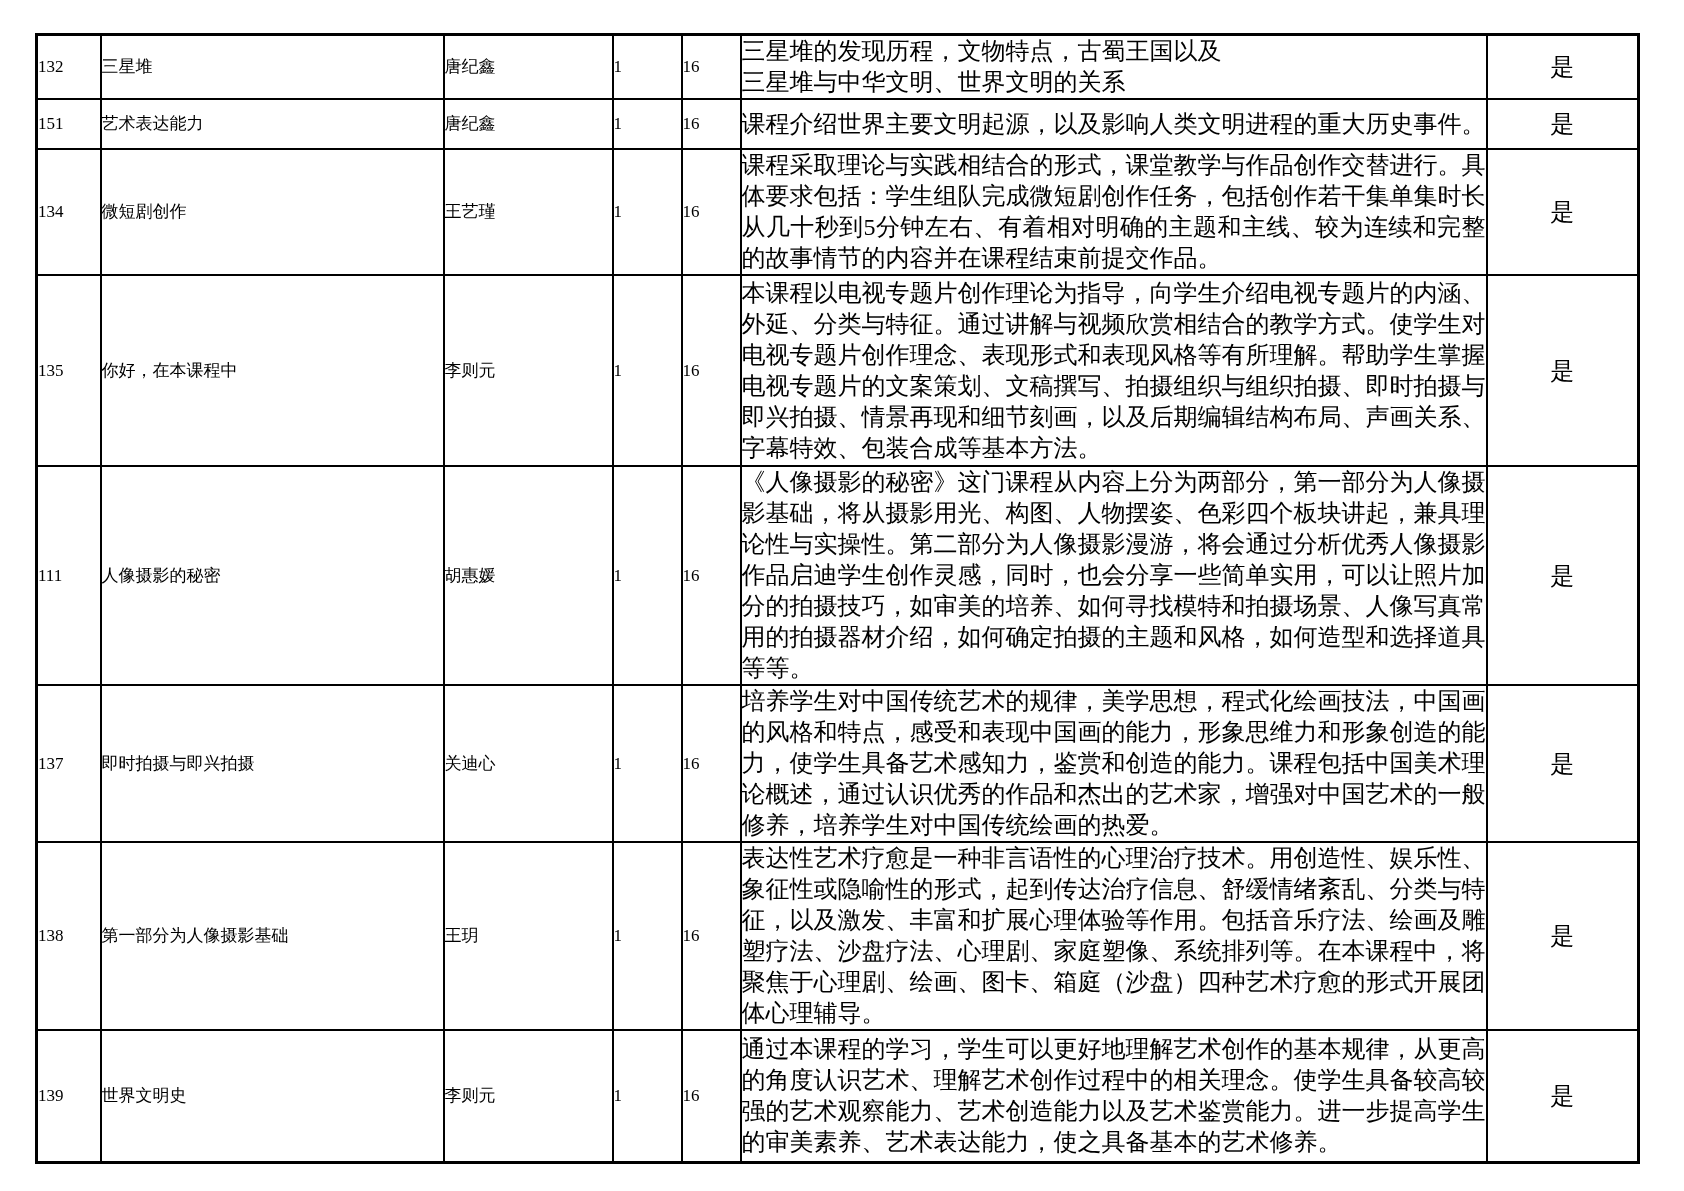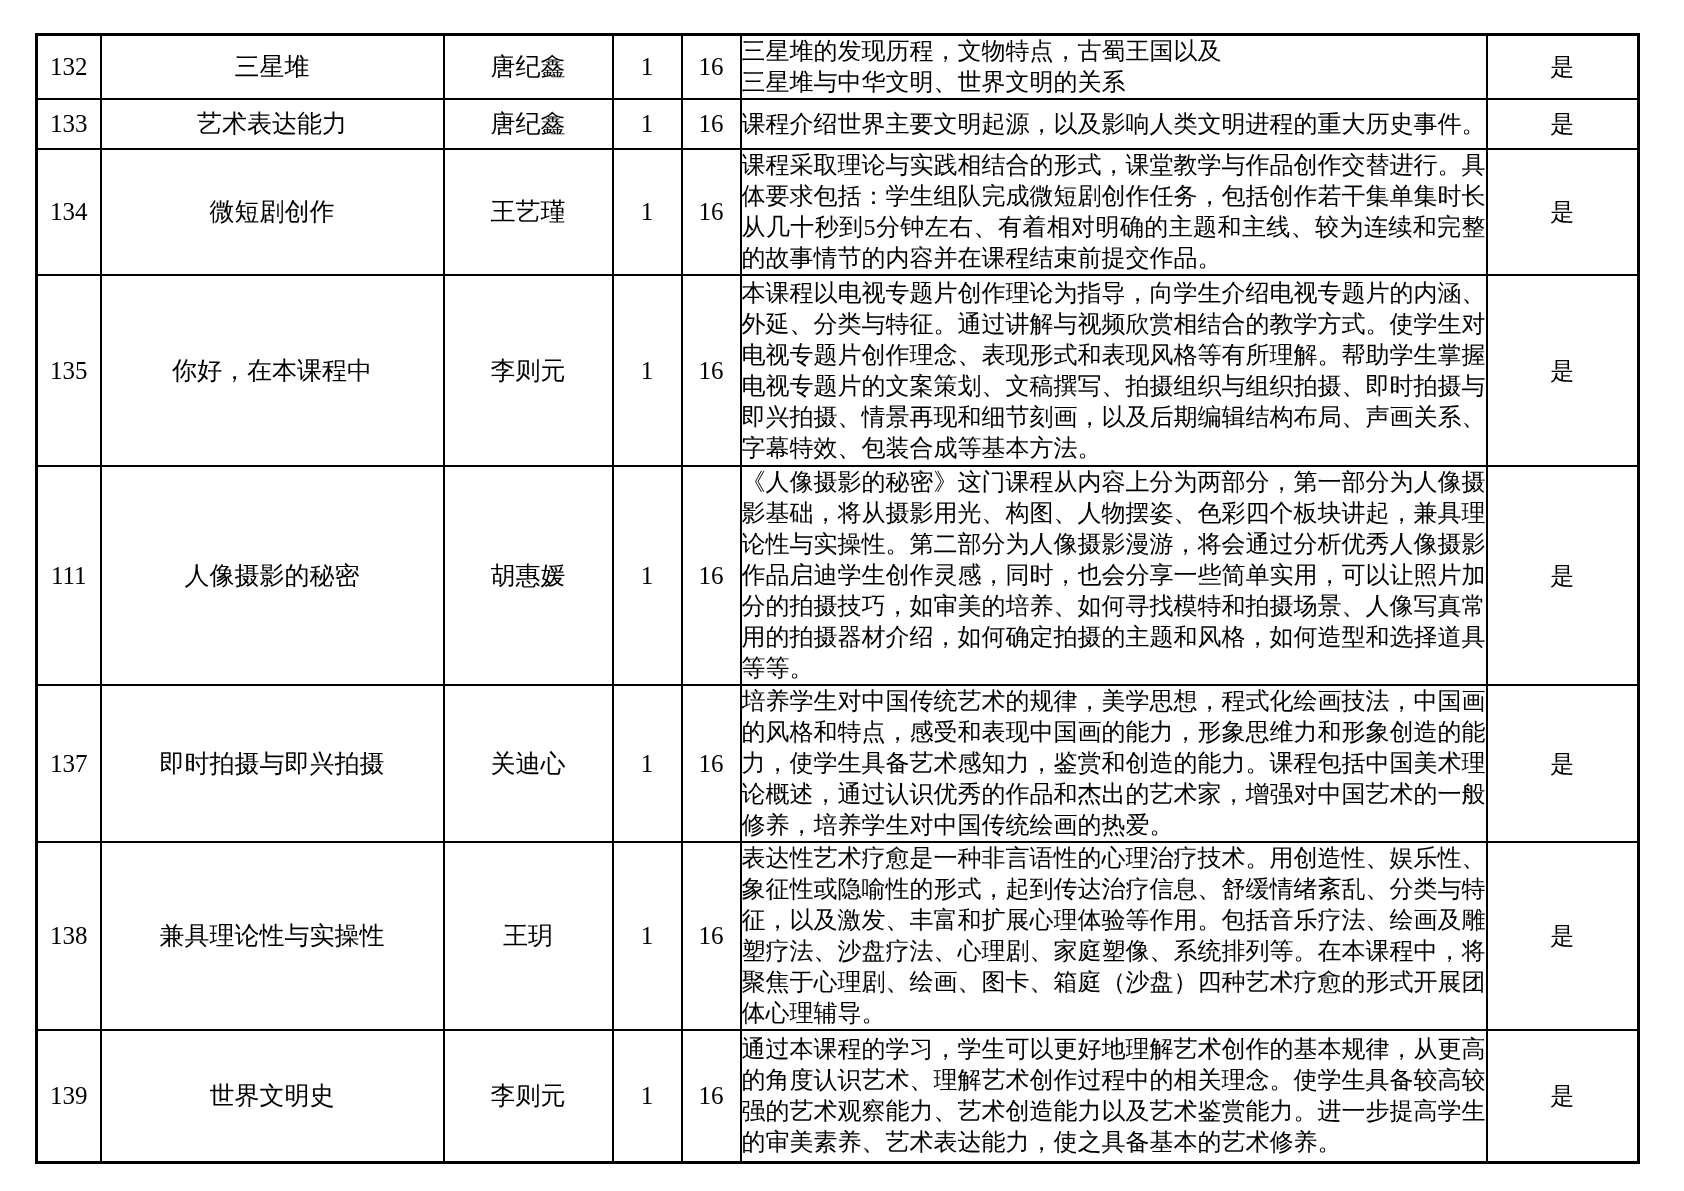--- a/index.html
+++ b/index.html
@@ -25,22 +25,21 @@
     table-layout: fixed;
     border: 3px solid #000000;
   }
   table.course-table td {
     border: 2px solid #000000;
     vertical-align: middle;
     padding: 0;
     overflow: hidden;
   }
   td.cell-center {
-    text-align: center;
-    font-size: 25px;
+    font-size: 17px;
     line-height: 1.25;
     padding: 2px 4px;
   }
   td.cell-desc {
     text-align: justify;
     font-size: 24px;
     line-height: 31px;
     padding: 3px 6px 3px 5px;
     white-space: pre-line;
     font-family: Liberation Serif, serif;
@@ -69,21 +68,21 @@
           <td class="cell-center">132</td>
           <td class="cell-center">三星堆</td>
           <td class="cell-center">唐纪鑫</td>
           <td class="cell-center">1</td>
           <td class="cell-center">16</td>
           <td class="cell-desc">三星堆的发现历程，文物特点，古蜀王国以及
 三星堆与中华文明、世界文明的关系</td>
           <td class="cell-approved">是</td>
         </tr>
         <tr style="height: 50px;">
-          <td class="cell-center">133</td>
+          <td class="cell-center">151</td>
           <td class="cell-center">艺术表达能力</td>
           <td class="cell-center">唐纪鑫</td>
           <td class="cell-center">1</td>
           <td class="cell-center">16</td>
           <td class="cell-desc">课程介绍世界主要文明起源，以及影响人类文明进程的重大历史事件。</td>
           <td class="cell-approved">是</td>
         </tr>
         <tr style="height: 113px;">
           <td class="cell-center">134</td>
           <td class="cell-center">微短剧创作</td>
@@ -115,21 +114,21 @@
           <td class="cell-center">137</td>
           <td class="cell-center">即时拍摄与即兴拍摄</td>
           <td class="cell-center">关迪心</td>
           <td class="cell-center">1</td>
           <td class="cell-center">16</td>
           <td class="cell-desc">培养学生对中国传统艺术的规律，美学思想，程式化绘画技法，中国画的风格和特点，感受和表现中国画的能力，形象思维力和形象创造的能力，使学生具备艺术感知力，鉴赏和创造的能力。课程包括中国美术理论概述，通过认识优秀的作品和杰出的艺术家，增强对中国艺术的一般修养，培养学生对中国传统绘画的热爱。</td>
           <td class="cell-approved">是</td>
         </tr>
         <tr style="height: 166px;">
           <td class="cell-center">138</td>
-          <td class="cell-center">兼具理论性与实操性</td>
+          <td class="cell-center">第一部分为人像摄影基础</td>
           <td class="cell-center">王玥</td>
           <td class="cell-center">1</td>
           <td class="cell-center">16</td>
           <td class="cell-desc">表达性艺术疗愈是一种非言语性的心理治疗技术。用创造性、娱乐性、象征性或隐喻性的形式，起到传达治疗信息、舒缓情绪紊乱、分类与特征，以及激发、丰富和扩展心理体验等作用。包括音乐疗法、绘画及雕塑疗法、沙盘疗法、心理剧、家庭塑像、系统排列等。在本课程中，将聚焦于心理剧、绘画、图卡、箱庭（沙盘）四种艺术疗愈的形式开展团体心理辅导。</td>
           <td class="cell-approved">是</td>
         </tr>
         <tr style="height: 132px;">
           <td class="cell-center">139</td>
           <td class="cell-center">世界文明史</td>
           <td class="cell-center">李则元</td>

